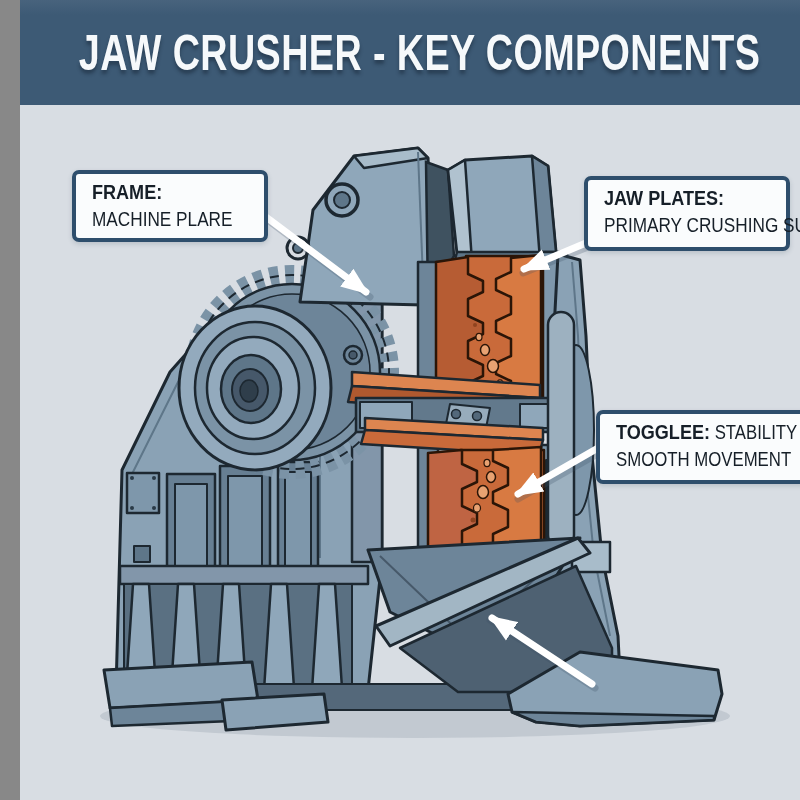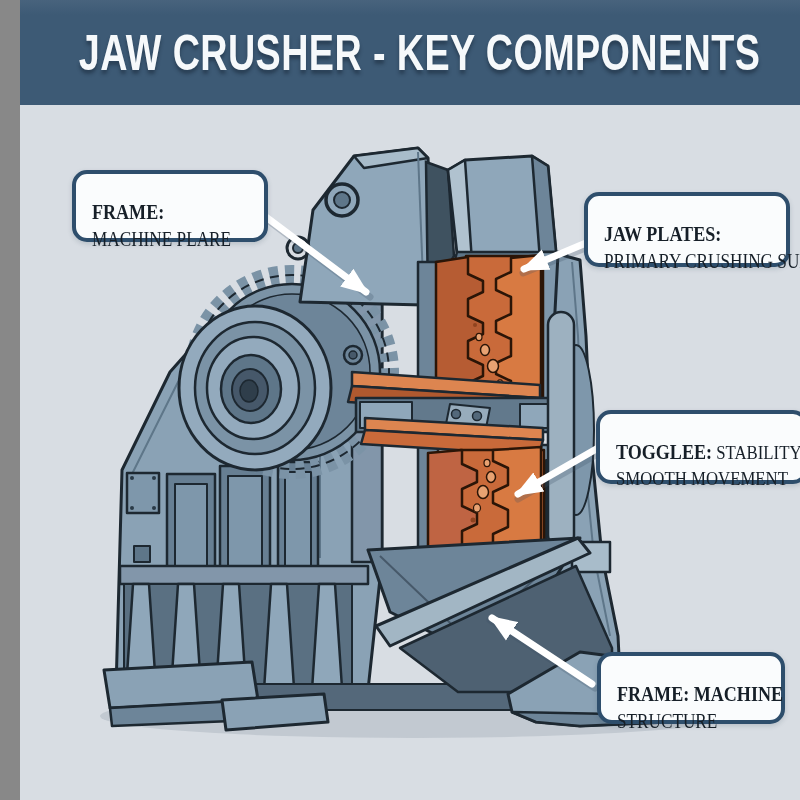--- a/index.html
+++ b/index.html
@@ -11,30 +11,30 @@
   body{font-family:"Liberation Sans",sans-serif;background:#888;}
   .stage{position:relative;width:800px;height:800px;background:var(--canvas-bg);overflow:hidden;margin-left:20px;}
   .header{position:absolute;left:0;top:0;width:800px;height:105px;
     background:linear-gradient(180deg,#48637d 0%,var(--header-bg) 14%,var(--header-bg) 100%);
     display:flex;align-items:center;justify-content:center;}
   .title{color:var(--header-text);font-size:46px;font-weight:bold;letter-spacing:.5px;
     transform:scaleX(.82) scaleY(1.08);transform-origin:center;white-space:nowrap;
     text-shadow:0 3px 4px rgba(18,32,46,.45);}
   svg.machine{position:absolute;left:0;top:0;}
   .callout{position:absolute;background:var(--callout-bg);border:4px solid var(--callout-border);
-    border-radius:15px;padding:24px 16px;color:var(--callout-text);z-index:5;
-    box-shadow:0 2px 5px rgba(40,60,80,.18);font-family:Liberation Serif, serif;}
+    border-radius:7px;padding:4px 16px;color:var(--callout-text);z-index:5;
+    box-shadow:0 2px 5px rgba(40,60,80,.18);}
   .ct{transform:scaleX(.86);transform-origin:left top;white-space:nowrap;
     font-size:20px;line-height:1.34;width:116%;}
   .callout .b{font-weight:bold;font-size:21px;}
   .stack .b{display:block;}
   .inlinelbl .ct{white-space:normal;width:236px;font-size:19.5px;}
   .inlinelbl .b{display:inline;}
   #callout-frame-top{left:52px;top:170px;width:196px;height:72px;}
-  #callout-jaw-plates{left:564px;top:192px;width:206px;height:75px;}
+  #callout-jaw-plates{left:564px;top:176px;width:206px;height:75px;}
   #callout-togglee{left:576px;top:410px;width:212px;height:74px;}
   #callout-frame-bottom{left:577px;top:652px;width:188px;height:72px;}
 </style>
 </head>
 <body>
 
 <div class="stage">
 
   <svg class="machine" width="800" height="800" viewBox="0 0 800 800">
     <defs>
@@ -224,20 +224,14 @@
       <span class="r">PRIMARY CRUSHING SURFACES</span>
     </div>
   </div>
 
   <div class="callout inlinelbl" id="callout-togglee">
     <div class="ct">
       <span class="b">TOGGLEE:</span><span class="r"> STABILITY &amp; SMOOTH MOVEMENT</span>
     </div>
   </div>
 
-  <div class="callout stack" id="callout-frame-bottom">
-    <div class="ct">
-      <span class="b">FRAME: MACHINE</span>
-      <span class="r">STRUCTURE</span>
-    </div>
-  </div>
 
 </div>
 
 </body></html>

